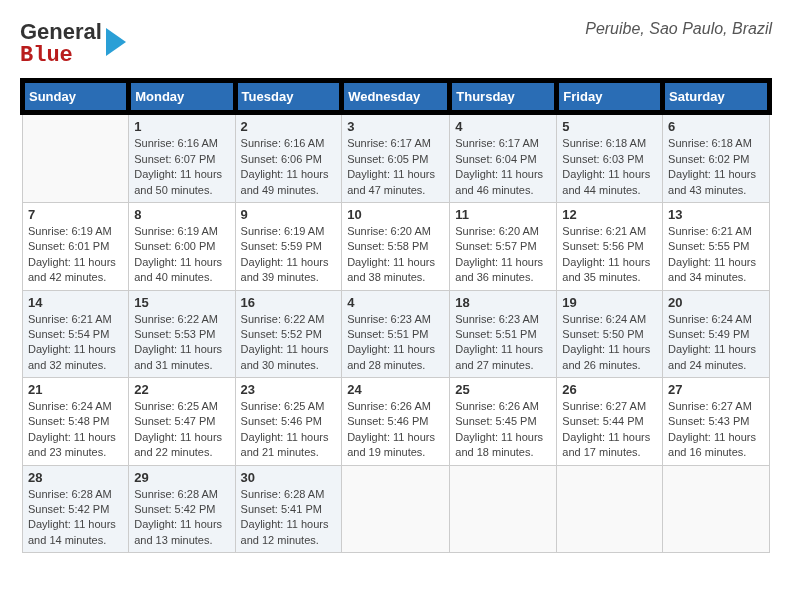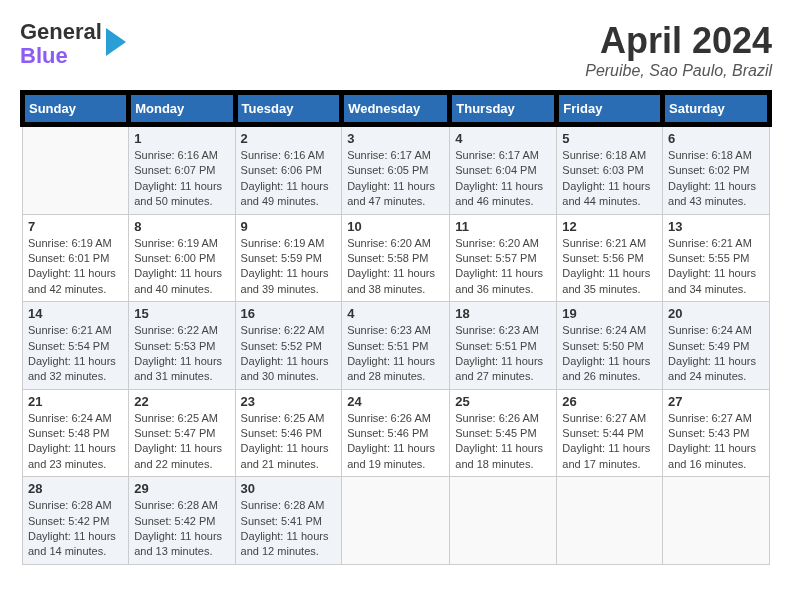--- a/index.html
+++ b/index.html
@@ -20,21 +20,21 @@
       display: flex;
       align-items: center;
     }
     .logo-text {
       font-size: 22px;
       font-weight: bold;
       color: #333;
       line-height: 1.1;
     }
     .logo-text .general { display: block; }
-    .logo-text .blue { display: block; color: #8b5cf6; }
+    .logo-text .blue { display: block; color: #b91c1c; font-family: Liberation Mono, monospace; }
     .logo-arrow {
       width: 0; height: 0;
       border-top: 14px solid transparent;
       border-bottom: 14px solid transparent;
       border-left: 20px solid #2a9fd6;
       margin-left: 4px;
       margin-top: -4px;
     }
     .title-block {
       text-align: right;
@@ -99,21 +99,20 @@
   <div class="logo">
     <div>
       <div class="logo-text">
         <span class="general">General</span>
         <span class="blue">Blue</span>
       </div>
     </div>
     <div class="logo-arrow"></div>
   </div>
   <div class="title-block">
-    <h1>April 2024</h1>
     <h2>Peruibe, Sao Paulo, Brazil</h2>
   </div>
 </div>
 
 <table class="calendar">
   <thead>
     <tr>
     <th>Sunday</th>
         <th>Monday</th>
         <th>Tuesday</th>

